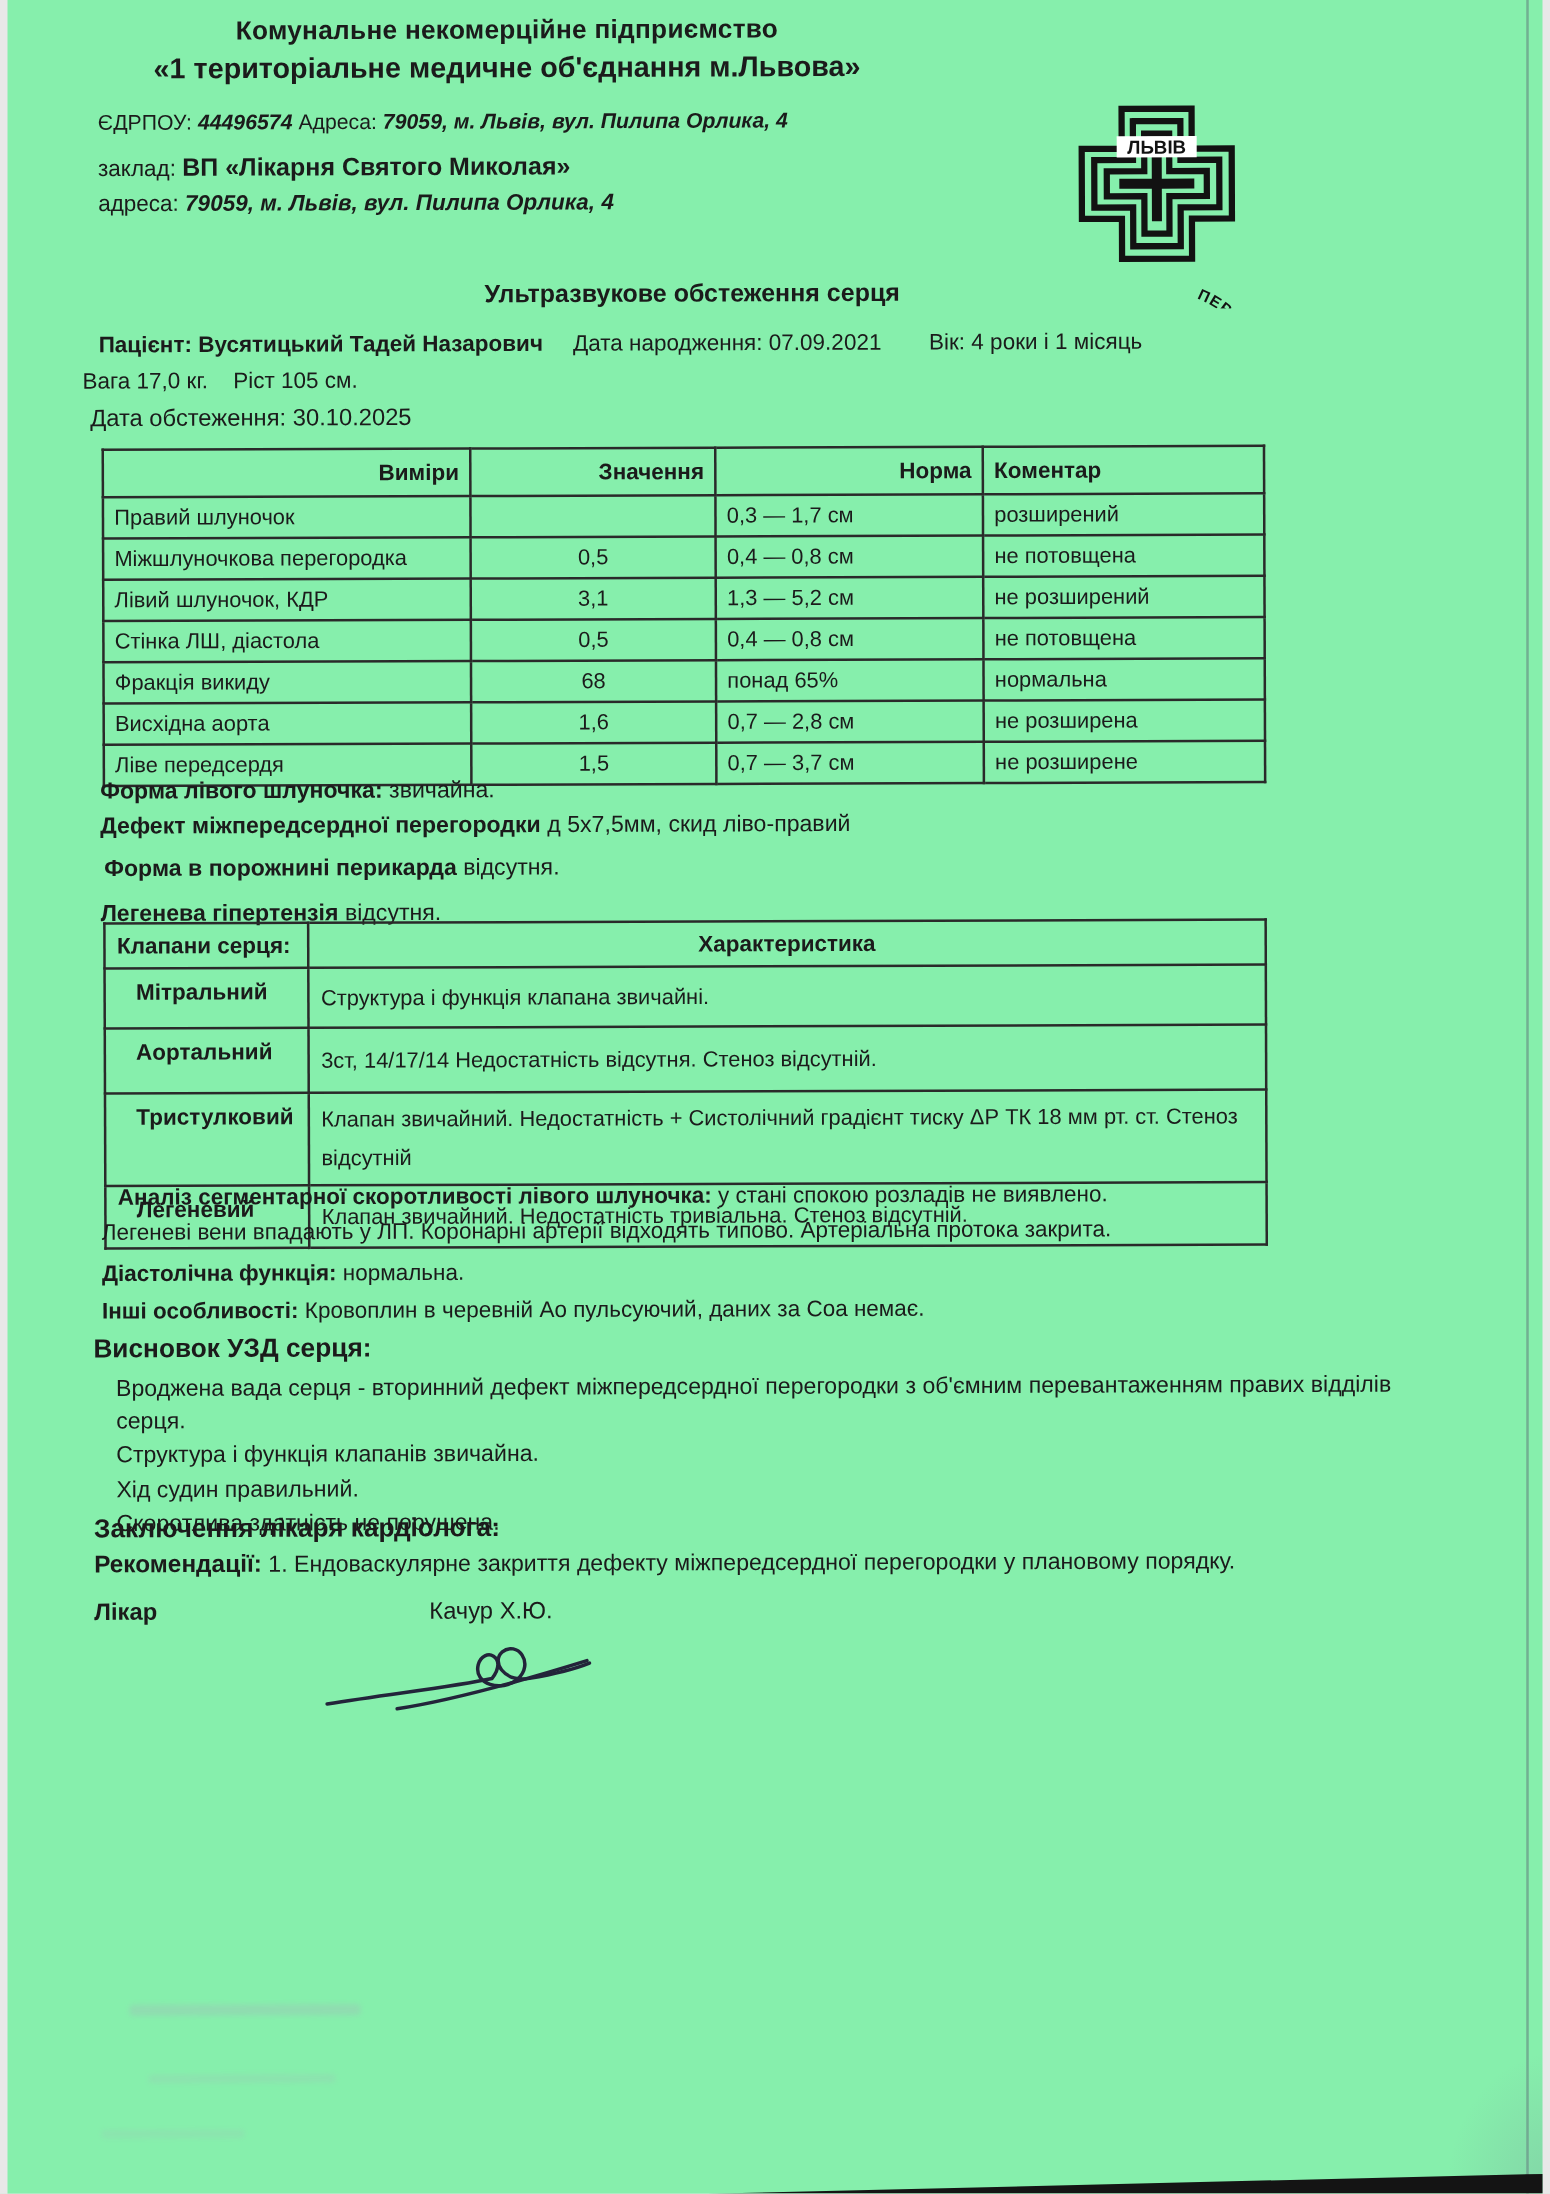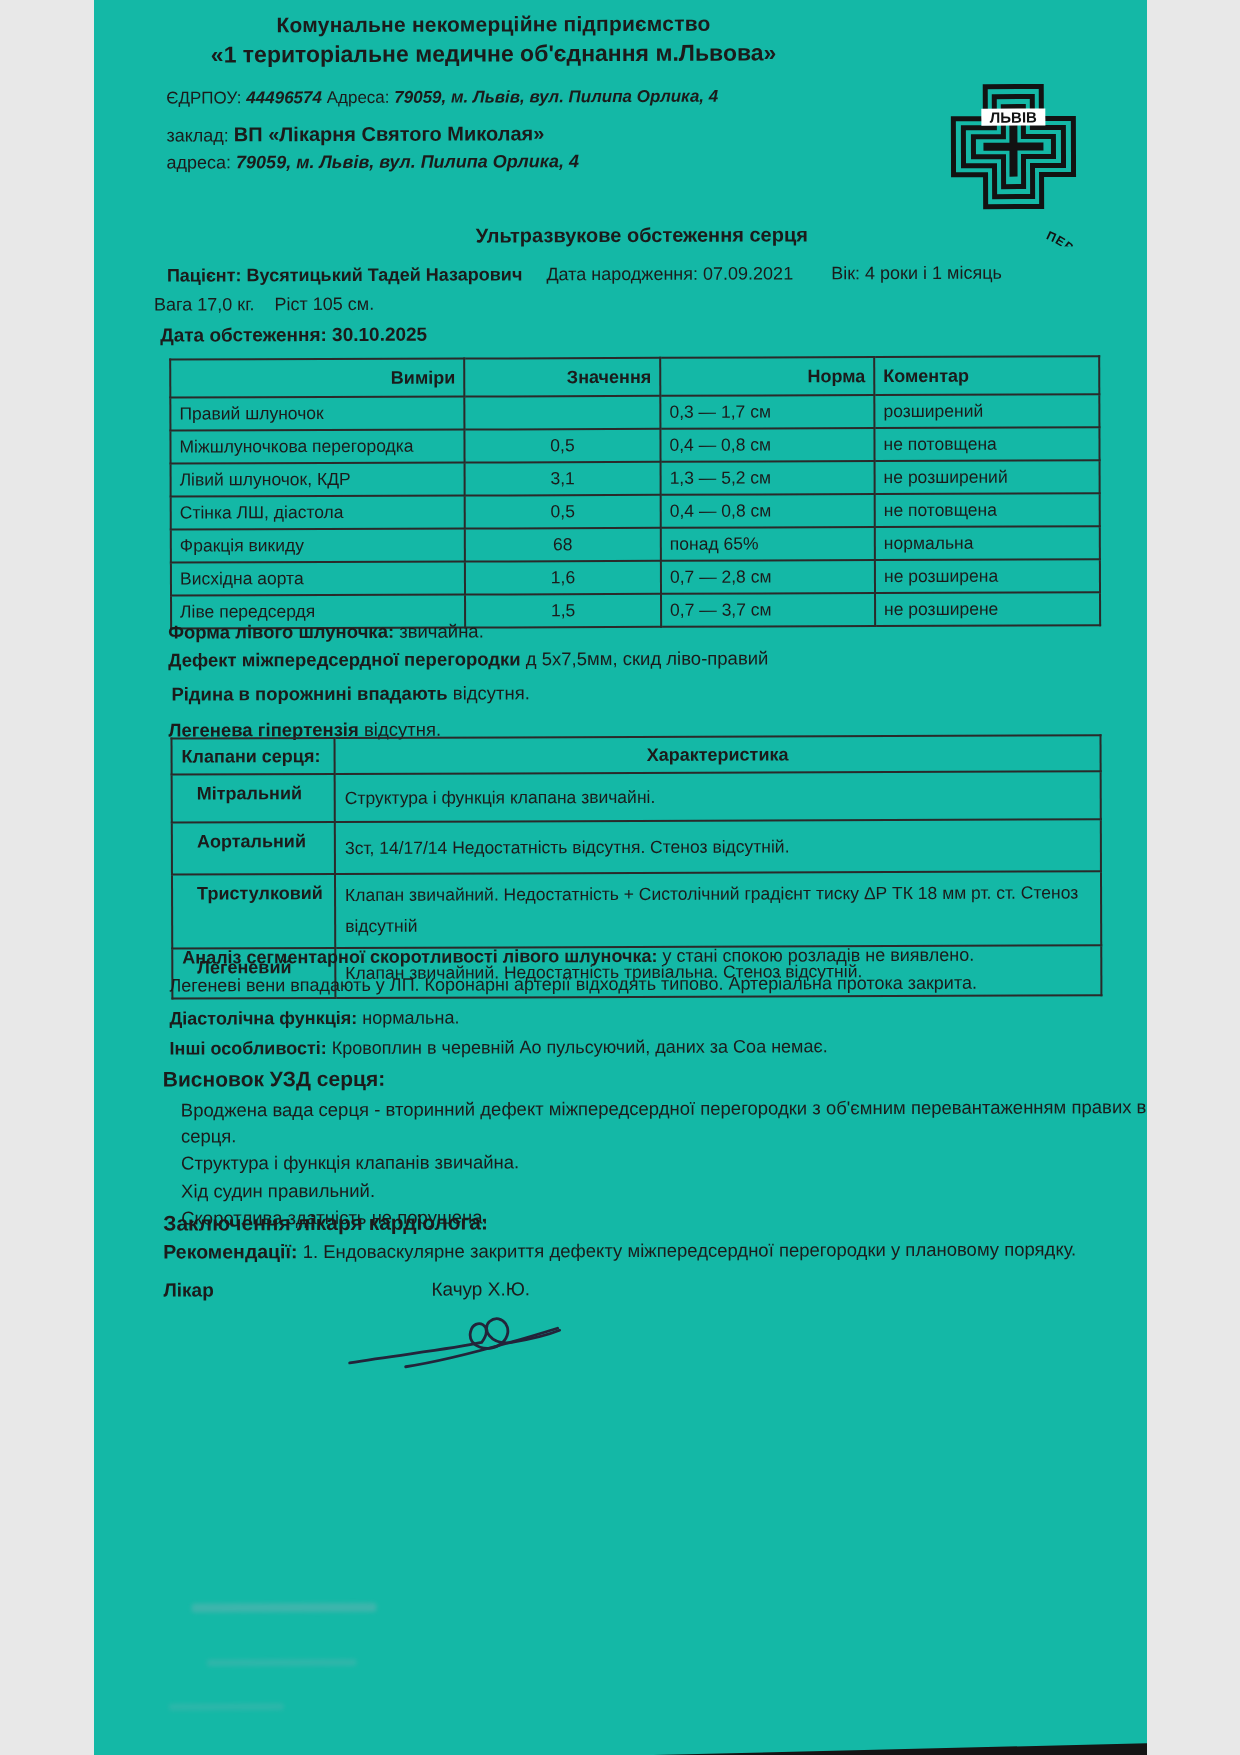--- a/index.html
+++ b/index.html
@@ -1,18 +1,18 @@
 <!DOCTYPE html>
 <html lang="uk"><head>
 <meta charset="utf-8">
 <style>
   html,body{margin:0;padding:0;background:#e8e8e8;}
   .page{
-    position:relative;width:1053px;height:1755px;margin:0 auto;
-    background:#14b8a6;overflow:hidden;
+    position:relative;width:1228px;height:1755px;margin:0 auto;
+    background:#86efac;overflow:hidden;
     font-family:"Liberation Sans", sans-serif;color:#1b1b1b;
   }
   .content{position:absolute;inset:0;transform:rotate(-0.2deg);}
   .abs{position:absolute;}
   .b{font-weight:bold;}
   .bi{font-weight:bold;font-style:italic;}
 
   .org-head{left:70px;top:10px;width:665px;text-align:center;line-height:1.32;}
   .org-head .l1{font-size:21px;font-weight:bold;letter-spacing:.2px;}
   .org-head .l2{font-size:23px;font-weight:bold;}
@@ -20,21 +20,21 @@
   .org-line .bi{font-size:17px;}
   .facility{left:75px;top:119px;font-size:18px;line-height:1.45;}
   .facility .fac-name{font-size:20px;font-weight:bold;}
 
   .doc-title{left:75px;top:224px;width:950px;text-align:center;font-size:20px;font-weight:bold;}
 
   .patient-line{left:75px;top:264px;font-size:18px;width:1100px;}
   .patient-line .name{font-weight:bold;}
   .patient-line .gap{display:inline-block;width:14px;}
   .weight-line{left:62px;top:293px;font-size:18px;}
-  .exam-date{left:68px;top:323px;font-size:19px;font-weight:bold;}
+  .exam-date{left:68px;top:323px;font-size:19px;font-weight:normal;}
 
   table{border-collapse:collapse;table-layout:fixed;}
   .t1{left:77px;top:357px;width:929px;}
   .t1 th,.t1 td{border:2px solid #2a2a2a;padding:2px 8px;overflow:hidden;}
   .t1 th{height:32px;font-size:18px;}
   .t1 td{height:27px;font-size:17.5px;}
   .t1 .h-measure{text-align:right;}
   .t1 .h-value{text-align:right;}
   .t1 .h-norm{text-align:right;padding-left:41px;}
   .t1 .h-comment{text-align:left;}
@@ -221,21 +221,21 @@
 
     <div class="abs finding f1">
       <span class="b">Форма лівого шлуночка:</span>
       <span>звичайна.</span>
     </div>
     <div class="abs finding f2">
       <span class="b">Дефект міжпередсердної перегородки</span>
       <span>д 5х7,5мм, скид ліво-правий</span>
     </div>
     <div class="abs finding f3">
-      <span class="b">Рідина в порожнині впадають</span>
+      <span class="b">Форма в порожнині перикарда</span>
       <span>відсутня.</span>
     </div>
     <div class="abs finding f4">
       <span class="b">Легенева гіпертензія</span>
       <span>відсутня.</span>
     </div>
 
     <table class="abs t2">
       <colgroup>
           <col style="width:163px">

